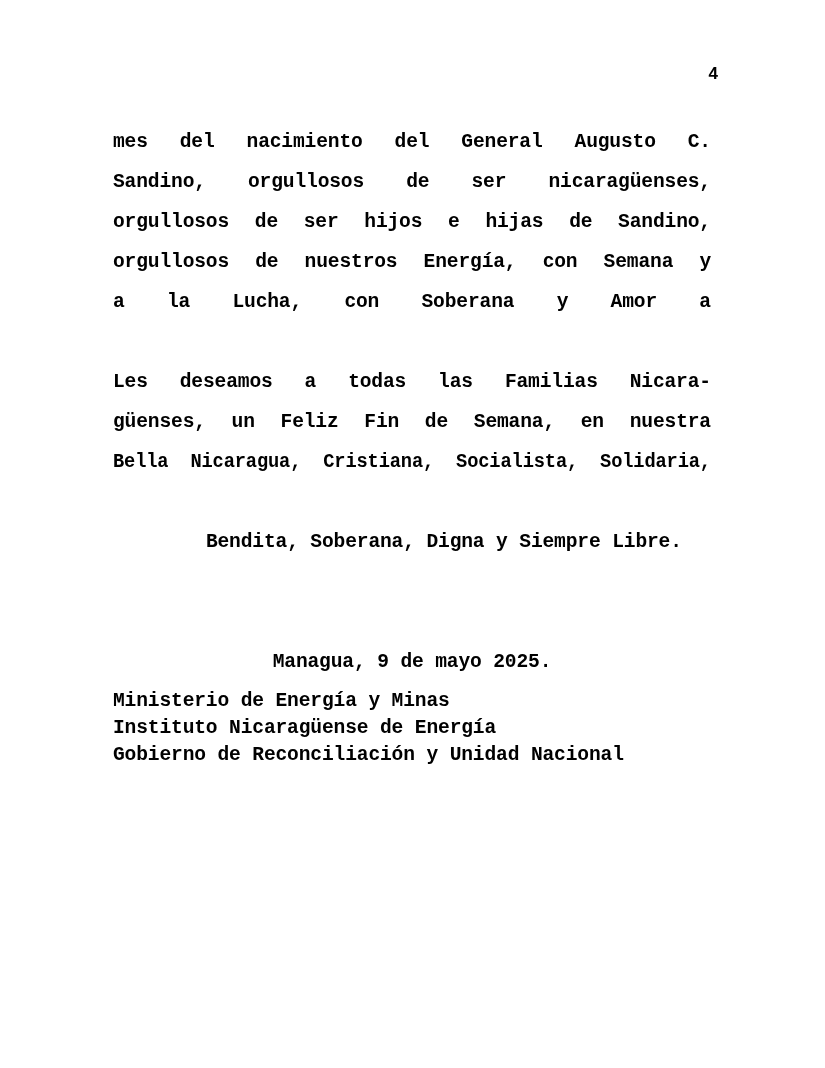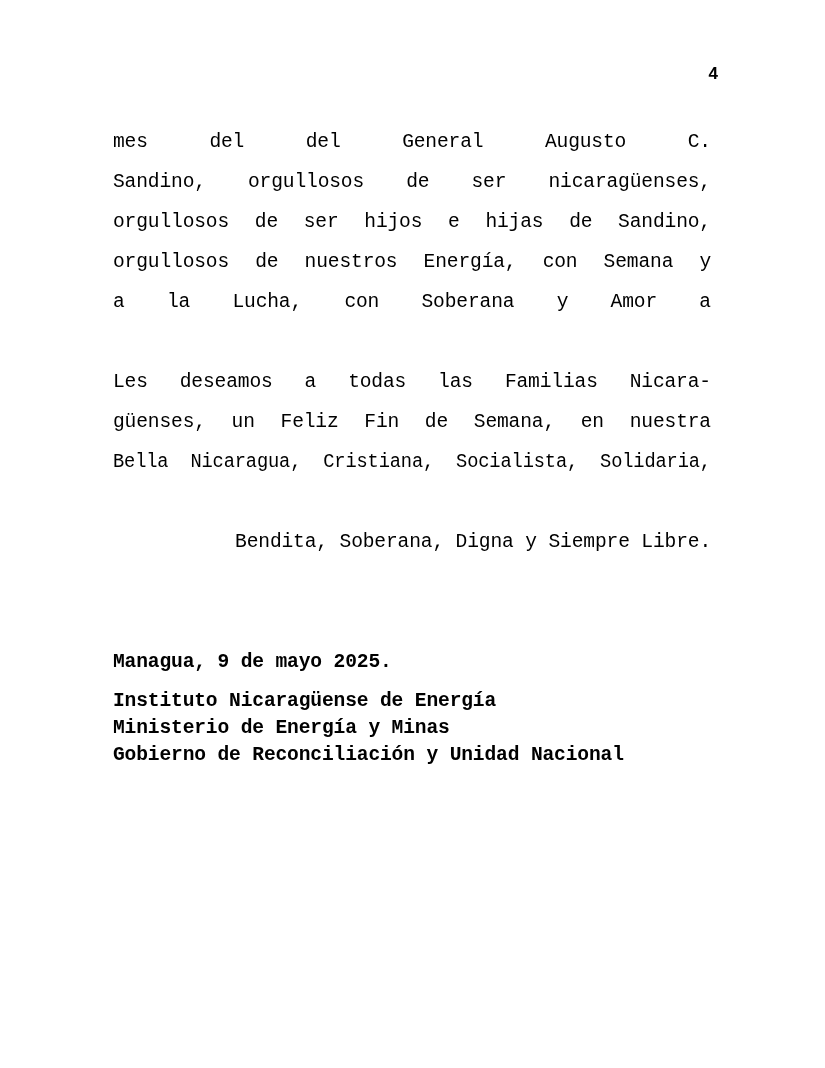--- a/index.html
+++ b/index.html
@@ -41,24 +41,23 @@
   .content {
     position: absolute;
     left: 113px;
     top: 122px;
     width: 598px;
   }
 
   .para {
     margin: 0 0 0 0;
     font-size: 19.6px;
-    font-weight: normal;
+    font-weight: bold;
     line-height: 40px;
     letter-spacing: -0.15px;
-    text-align: right;
   }
 
   
   .jline {
     display: flex;
     justify-content: space-between;
     width: 100%;
     white-space: pre;
   }
   .jline.last {
@@ -78,20 +77,21 @@
   .spacer-line {
     height: 40px;
   }
 
   .standalone {
     font-size: 19.6px;
     font-weight: bold;
     line-height: 40px;
     letter-spacing: -0.15px;
     white-space: pre;
+    text-align: center;
   }
 
   
   .signature {
     position: absolute;
     left: 113px;
     top: 688px;
     font-size: 19.6px;
     font-weight: bold;
     line-height: 27px;
@@ -107,20 +107,21 @@
 <div class="page">
 
   <div class="page-number">4</div>
 
   <div class="content">
 
     <div class="para">
       <div class="jline">
         <span>mes</span>
         <span>del</span>
+        <span>nacimiento</span>
         <span>del</span>
         <span>General</span>
         <span>Augusto</span>
         <span>C.</span>
       </div>
       <div class="jline">
         <span>Sandino,</span>
         <span>orgullosos</span>
         <span>de</span>
         <span>ser</span>
@@ -191,18 +192,18 @@
       </div>
     </div>
 
     <div class="spacer-line"></div>
 
     <div class="standalone">Managua, 9 de mayo 2025.</div>
 
   </div>
 
   <div class="signature">
+    <div>Ministerio de Energía y Minas</div>
     <div>Instituto Nicaragüense de Energía</div>
-    <div>Ministerio de Energía y Minas</div>
     <div>Gobierno de Reconciliación y Unidad Nacional</div>
   </div>
 
 </div>
 
 </body></html>

